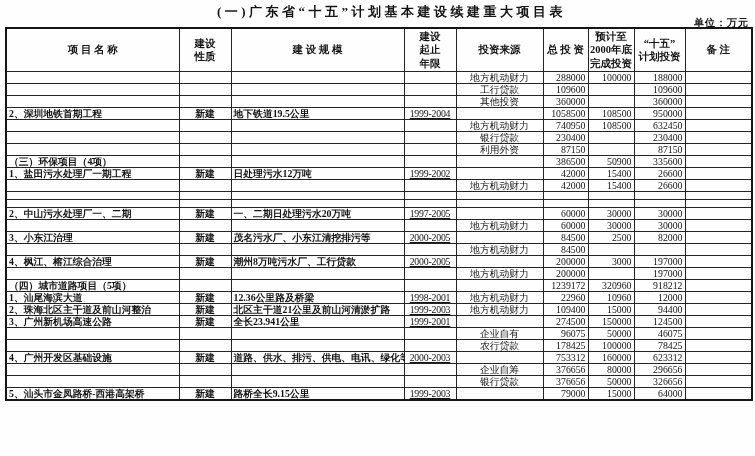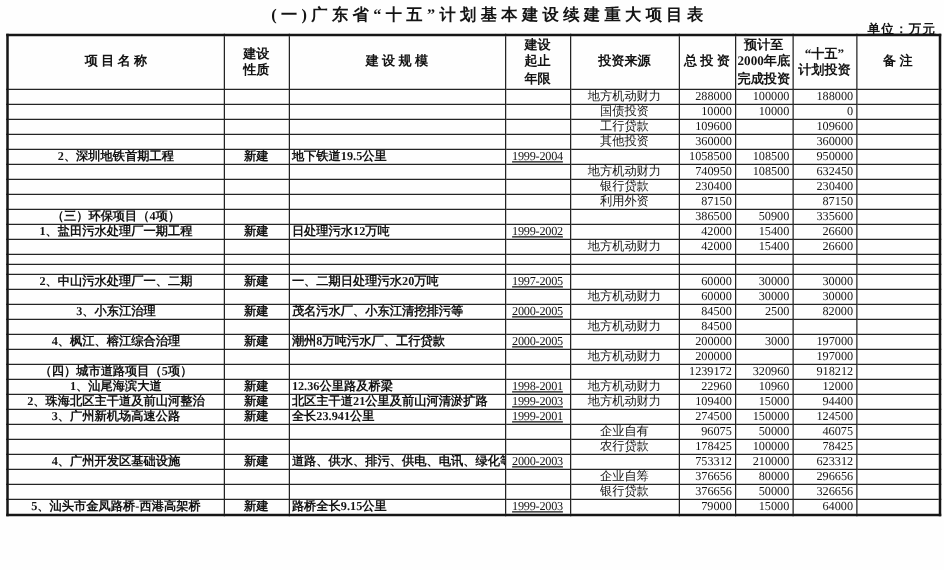--- a/index.html
+++ b/index.html
@@ -32,21 +32,21 @@
   .grid th{
     white-space:pre-line;
     font-size:10.5px;font-weight:bold;text-align:center;
     line-height:1.28;padding:1px 0;
   }
   .grid tbody tr{height:12px;padding-left:36px;}
   .grid tbody tr.thin{height:8px;}
   .grid td{
     font-size:9.8px;line-height:11px;white-space:nowrap;
   }
-  .c-name{text-align:center;font-weight:bold;padding-left:3px;}
+  .c-name{text-align:left;font-weight:bold;padding-left:3px;}
   .c-nature{text-align:center;font-weight:bold;}
   .c-scale{text-align:left;font-weight:bold;padding-left:3px;}
   .c-years{text-align:center;font-size:9.5px;letter-spacing:-0.2px;text-decoration:underline;}
   .c-source{text-align:center;}
   .c-num{text-align:right;padding-right:4px;font-size:10px;}
   .c-remark{text-align:center;}
 </style>
 </head>
 <body>
 
@@ -96,31 +96,20 @@
           <td class="c-num">288000</td>
           <td class="c-num">100000</td>
           <td class="c-num">188000</td>
           <td class="c-remark"></td>
         </tr>
         <tr>
           <td class="c-name"></td>
           <td class="c-nature"></td>
           <td class="c-scale"></td>
           <td class="c-years"></td>
-          <td class="c-source">国债投资</td>
-          <td class="c-num">10000</td>
-          <td class="c-num">10000</td>
-          <td class="c-num">0</td>
-          <td class="c-remark"></td>
-        </tr>
-        <tr>
-          <td class="c-name"></td>
-          <td class="c-nature"></td>
-          <td class="c-scale"></td>
-          <td class="c-years"></td>
           <td class="c-source">工行贷款</td>
           <td class="c-num">109600</td>
           <td class="c-num"></td>
           <td class="c-num">109600</td>
           <td class="c-remark"></td>
         </tr>
         <tr>
           <td class="c-name"></td>
           <td class="c-nature"></td>
           <td class="c-scale"></td>
@@ -362,21 +351,21 @@
           <td class="c-num">78425</td>
           <td class="c-remark"></td>
         </tr>
         <tr>
           <td class="c-name">4、广州开发区基础设施</td>
           <td class="c-nature">新建</td>
           <td class="c-scale">道路、供水、排污、供电、电讯、绿化等</td>
           <td class="c-years">2000-2003</td>
           <td class="c-source"></td>
           <td class="c-num">753312</td>
-          <td class="c-num">210000</td>
+          <td class="c-num">160000</td>
           <td class="c-num">623312</td>
           <td class="c-remark"></td>
         </tr>
         <tr>
           <td class="c-name"></td>
           <td class="c-nature"></td>
           <td class="c-scale"></td>
           <td class="c-years"></td>
           <td class="c-source">企业自筹</td>
           <td class="c-num">376656</td>

